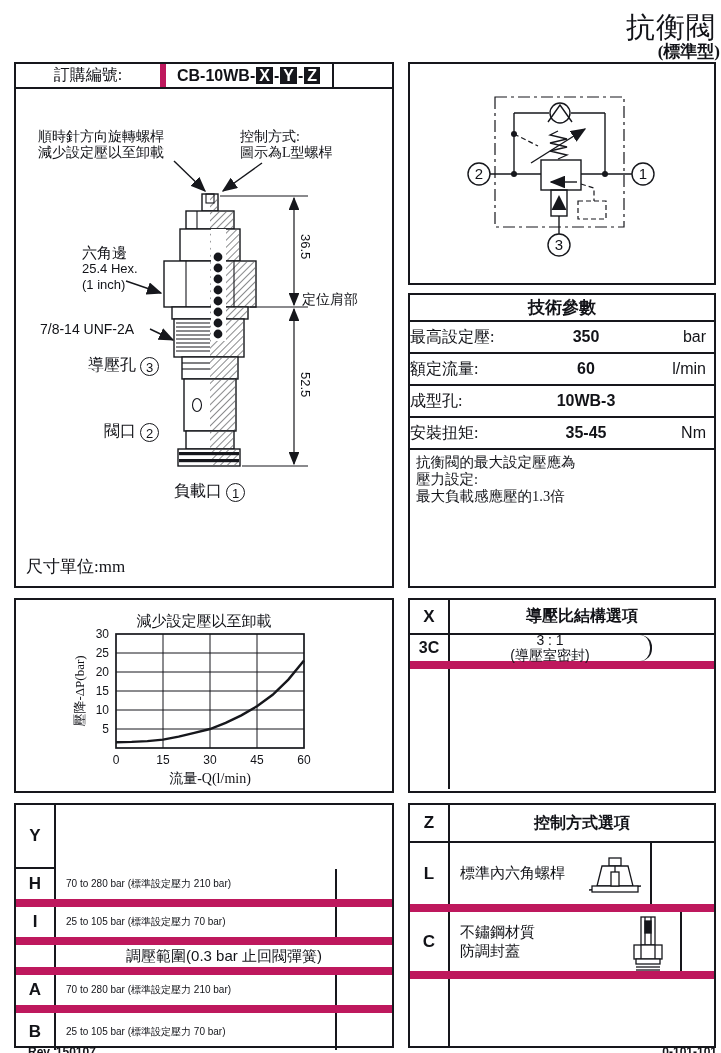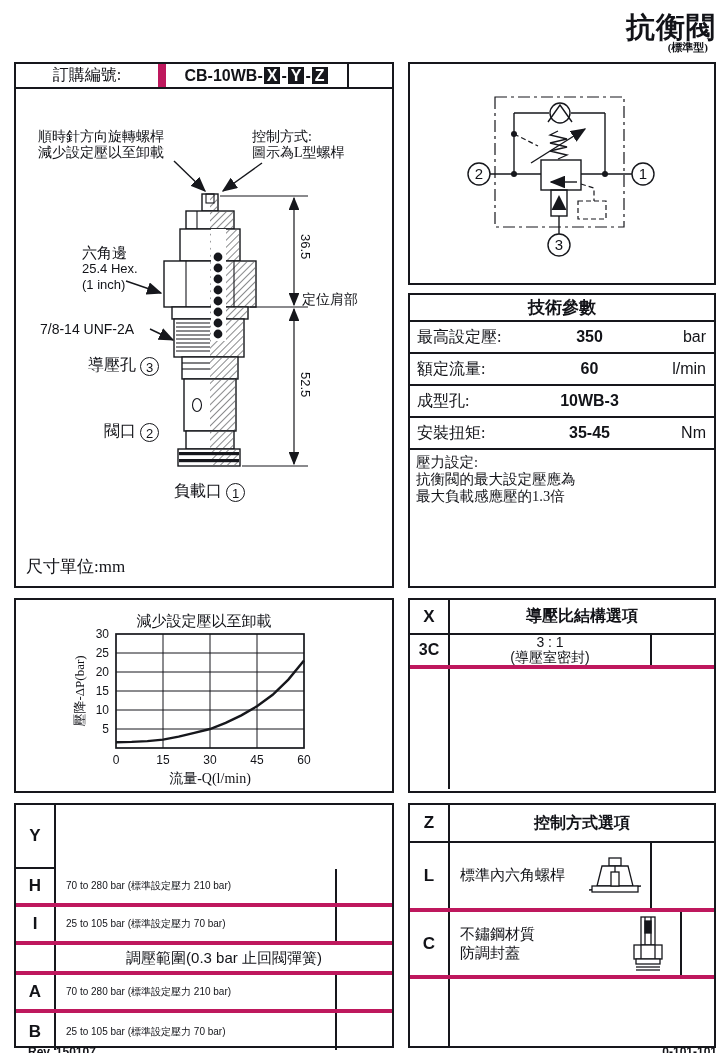--- a/index.html
+++ b/index.html
@@ -5,49 +5,49 @@
   html,body{margin:0;padding:0;}
   body{
     width:721px;height:1053px;position:relative;overflow:hidden;
     background:#fff;color:#121318;
     font-family:"Liberation Serif",serif;
   }
   .abs{position:absolute;}
   .box{position:absolute;border:2px solid #16171c;box-sizing:border-box;background:#fff;}
   .sans{font-family:"Liberation Sans",sans-serif;}
   
-  .page-title{right:5px;top:8px;font-size:29px;font-weight:bold;letter-spacing:1px;margin-left:44px;}
-  .page-subtitle{right:13px;top:40px;font-size:11px;font-weight:bold;}
+  .page-title{right:5px;top:8px;font-size:29px;font-weight:normal;letter-spacing:1px;margin-left:44px;}
+  .page-subtitle{right:1px;top:40px;font-size:17px;font-weight:bold;}
   
   .order-row{position:absolute;left:0;top:0;right:0;height:25px;border-bottom:2px solid #16171c;display:flex;box-sizing:border-box;}
-  .order-label{width:150px;border-right:8px solid #be185d;box-sizing:border-box;font-size:16px;display:flex;align-items:center;justify-content:center;}
-  .order-code{width:183px;border-right:2px solid #16171c;box-sizing:border-box;display:flex;align-items:center;justify-content:center;font-size:16px;font-weight:bold;font-family:"Liberation Sans",sans-serif;}
+  .order-label{width:150px;border-right:6px solid #be185d;box-sizing:border-box;font-size:16px;display:flex;align-items:center;justify-content:center;}
+  .order-code{width:168px;border-right:2px solid #16171c;box-sizing:border-box;display:flex;align-items:center;justify-content:center;font-size:16px;font-weight:bold;font-family:"Liberation Sans",sans-serif;}
   .inv{background:#16171c;color:#fff;padding:0 3px;margin:0 1px;line-height:17px;display:inline-block;}
   
   .drawing{position:absolute;left:0;top:25px;right:0;bottom:0;}
   .ann{position:absolute;font-size:14px;line-height:16px;}
   .dim-rot{position:absolute;font-size:13px;font-family:"Liberation Sans",sans-serif;transform:rotate(90deg);transform-origin:left top;white-space:nowrap;}
   .circle-num{display:inline-block;width:19px;height:19px;border:1.6px solid #16171c;border-radius:50%;
     font-family:"Liberation Sans",sans-serif;font-size:13px;line-height:19px;text-align:center;vertical-align:middle;box-sizing:border-box;margin-left:4px;}
   .unit-note{position:absolute;left:10px;bottom:8px;font-size:17px;}
   
   .spec-title{height:27px;border-bottom:2px solid #16171c;display:flex;align-items:center;justify-content:center;font-size:17px;font-weight:bold;box-sizing:border-box;}
   .spec-row{height:32px;border-bottom:2px solid #16171c;display:flex;align-items:center;box-sizing:border-box;font-size:16px;}
-  .spec-label{width:118px;padding-left:7px;}
+  .spec-label{width:118px;}
   .spec-value{flex:1;text-align:center;font-family:"Liberation Sans",sans-serif;font-weight:bold;}
   .spec-unit{width:62px;text-align:right;padding-right:8px;font-family:"Liberation Sans",sans-serif;}
   .spec-note{padding:4px 6px;font-size:14.5px;line-height:17px;}
   
   .chart-title{position:absolute;left:0;right:0;top:12px;text-align:center;font-size:15px;}
   
   .opt-head{display:flex;border-bottom:2px solid #16171c;box-sizing:border-box;}
   .code-col{width:40px;border-right:2px solid #16171c;box-sizing:border-box;display:flex;align-items:center;justify-content:center;
     font-family:"Liberation Sans",sans-serif;font-weight:bold;font-size:17px;}
   .opt-title{flex:1;display:flex;align-items:center;justify-content:center;font-size:16px;font-weight:bold;}
-  .opt-row{display:flex;border-bottom:4px solid #be185d;box-sizing:border-box;}
+  .opt-row{display:flex;border-bottom:8px solid #be185d;box-sizing:border-box;}
   .desc-cell{box-sizing:border-box;border-right:2px solid #16171c;display:flex;align-items:center;font-size:10px;font-family:"Liberation Sans",sans-serif;padding-left:10px;position:relative;}
   .fill-cell{flex:1;}
   .subhead{flex:1;display:flex;align-items:center;justify-content:center;font-size:15px;font-family:"Liberation Sans",sans-serif;}
   .footer{position:absolute;top:1045px;font-size:12px;font-family:"Liberation Sans",sans-serif;font-weight:bold;}
   svg{display:block;}
   text{fill:#121318;}
 </style>
 </head>
 <body>
 
@@ -153,21 +153,21 @@
         <line x1="226" y1="377" x2="292" y2="377"></line>
         <line x1="278" y1="109" x2="278" y2="216" marker-start="url(#ah)" marker-end="url(#ah)"></line>
         <line x1="278" y1="220" x2="278" y2="375" marker-start="url(#ah)" marker-end="url(#ah)"></line>
       </g>
     </svg>
 
     <div class="ann" style="left:22px;top:40px;">
       <div>順時針方向旋轉螺桿</div>
       <div>減少設定壓以至卸載</div>
     </div>
-    <div class="ann" style="left:236px;top:40px;">
+    <div class="ann" style="left:224px;top:40px;">
       <div>控制方式:</div>
       <div>圖示為L型螺桿</div>
     </div>
     <div class="ann" style="left:66px;top:156px;">
       <div style="font-size:15px;">六角邊</div>
       <div class="sans" style="font-size:13px;">25.4 Hex.</div>
       <div class="sans" style="font-size:13px;">(1 inch)</div>
     </div>
     <div class="ann sans" style="left:24px;top:232px;font-size:14px;">7/8-14 UNF-2A</div>
 
@@ -254,22 +254,22 @@
     <div class="spec-label">成型孔:</div>
     <div class="spec-value">10WB-3</div>
     <div class="spec-unit"></div>
   </div>
   <div class="spec-row">
     <div class="spec-label">安裝扭矩:</div>
     <div class="spec-value">35-45</div>
     <div class="spec-unit">Nm</div>
   </div>
   <div class="spec-note">
+    <div>抗衡閥的最大設定壓應為</div>
     <div>壓力設定:</div>
-    <div>抗衡閥的最大設定壓應為</div>
     <div>最大負載感應壓的1.3倍</div>
   </div>
 </div>
 
 <div class="box" style="left:14px;top:598px;width:380px;height:195px;">
   <div class="chart-title">減少設定壓以至卸載</div>
   <svg id="chart-svg" width="376" height="191" viewBox="0 0 376 191">
       <line x1="147" y1="34" x2="147" y2="148" stroke="#16171c" stroke-width="1"></line>
       <line x1="194" y1="34" x2="194" y2="148" stroke="#16171c" stroke-width="1"></line>
       <line x1="241" y1="34" x2="241" y2="148" stroke="#16171c" stroke-width="1"></line>
@@ -296,21 +296,21 @@
     </svg>
 </div>
 
 <div class="box" style="left:408px;top:598px;width:308px;height:195px;">
   <div class="opt-head" style="height:35px;">
     <div class="code-col">X</div>
     <div class="opt-title">導壓比結構選項</div>
   </div>
   <div class="opt-row" style="height:34px;">
     <div class="code-col" style="font-size:16px;">3C</div>
-    <div class="desc-cell" style="width:202px;flex-direction:column;justify-content:center;padding-left:0;line-height:15px;font-size:14px;">
+    <div class="desc-cell" style="width:202px;flex-direction:column;justify-content:center;padding-left:0;line-height:15px;font-size:14px;border-radius:12px;">
       <div>3 : 1</div>
       <div>(導壓室密封)</div>
     </div>
     <div class="fill-cell"></div>
   </div>
   <div style="display:flex;flex:1;height:120px;">
     <div style="width:40px;border-right:2px solid #16171c;box-sizing:border-box;"></div>
   </div>
 </div>
 

